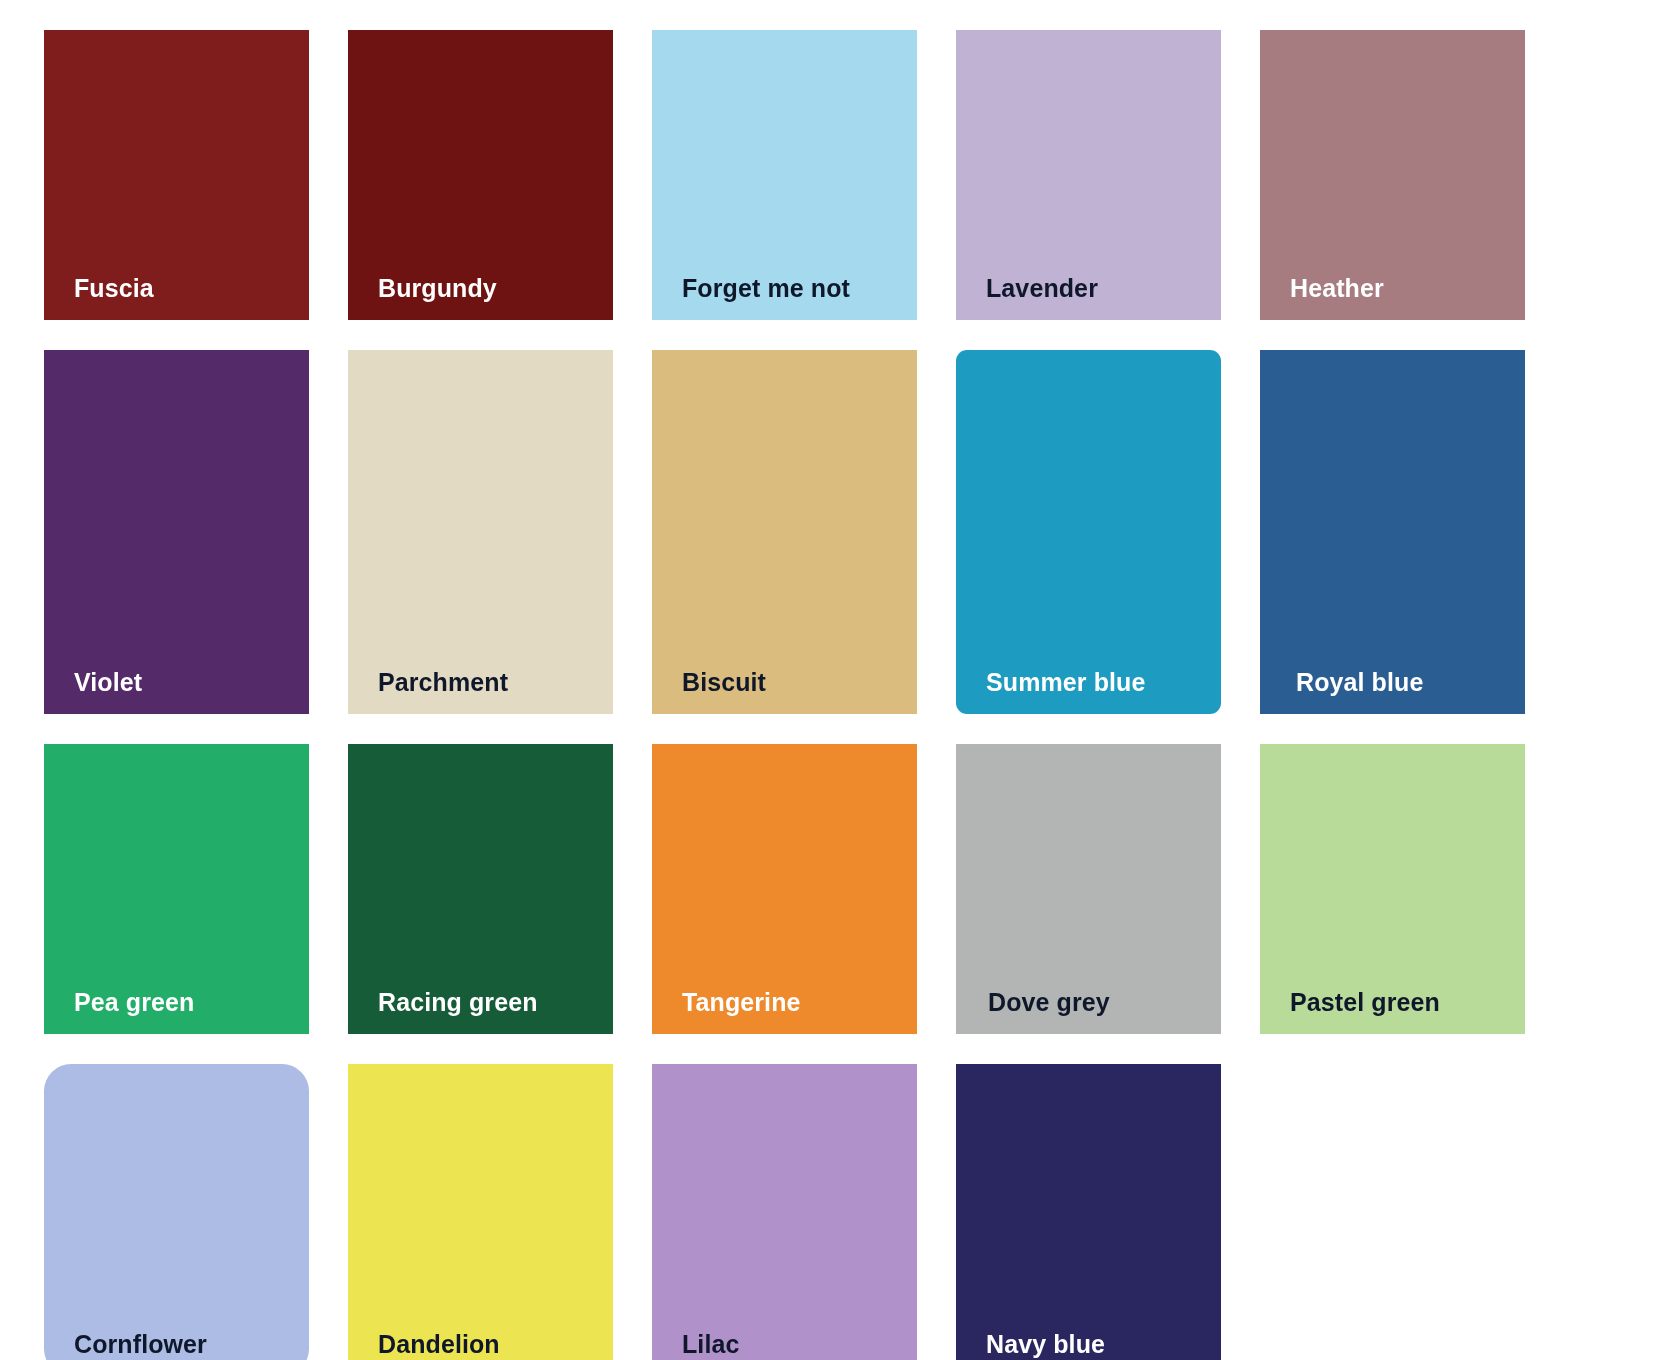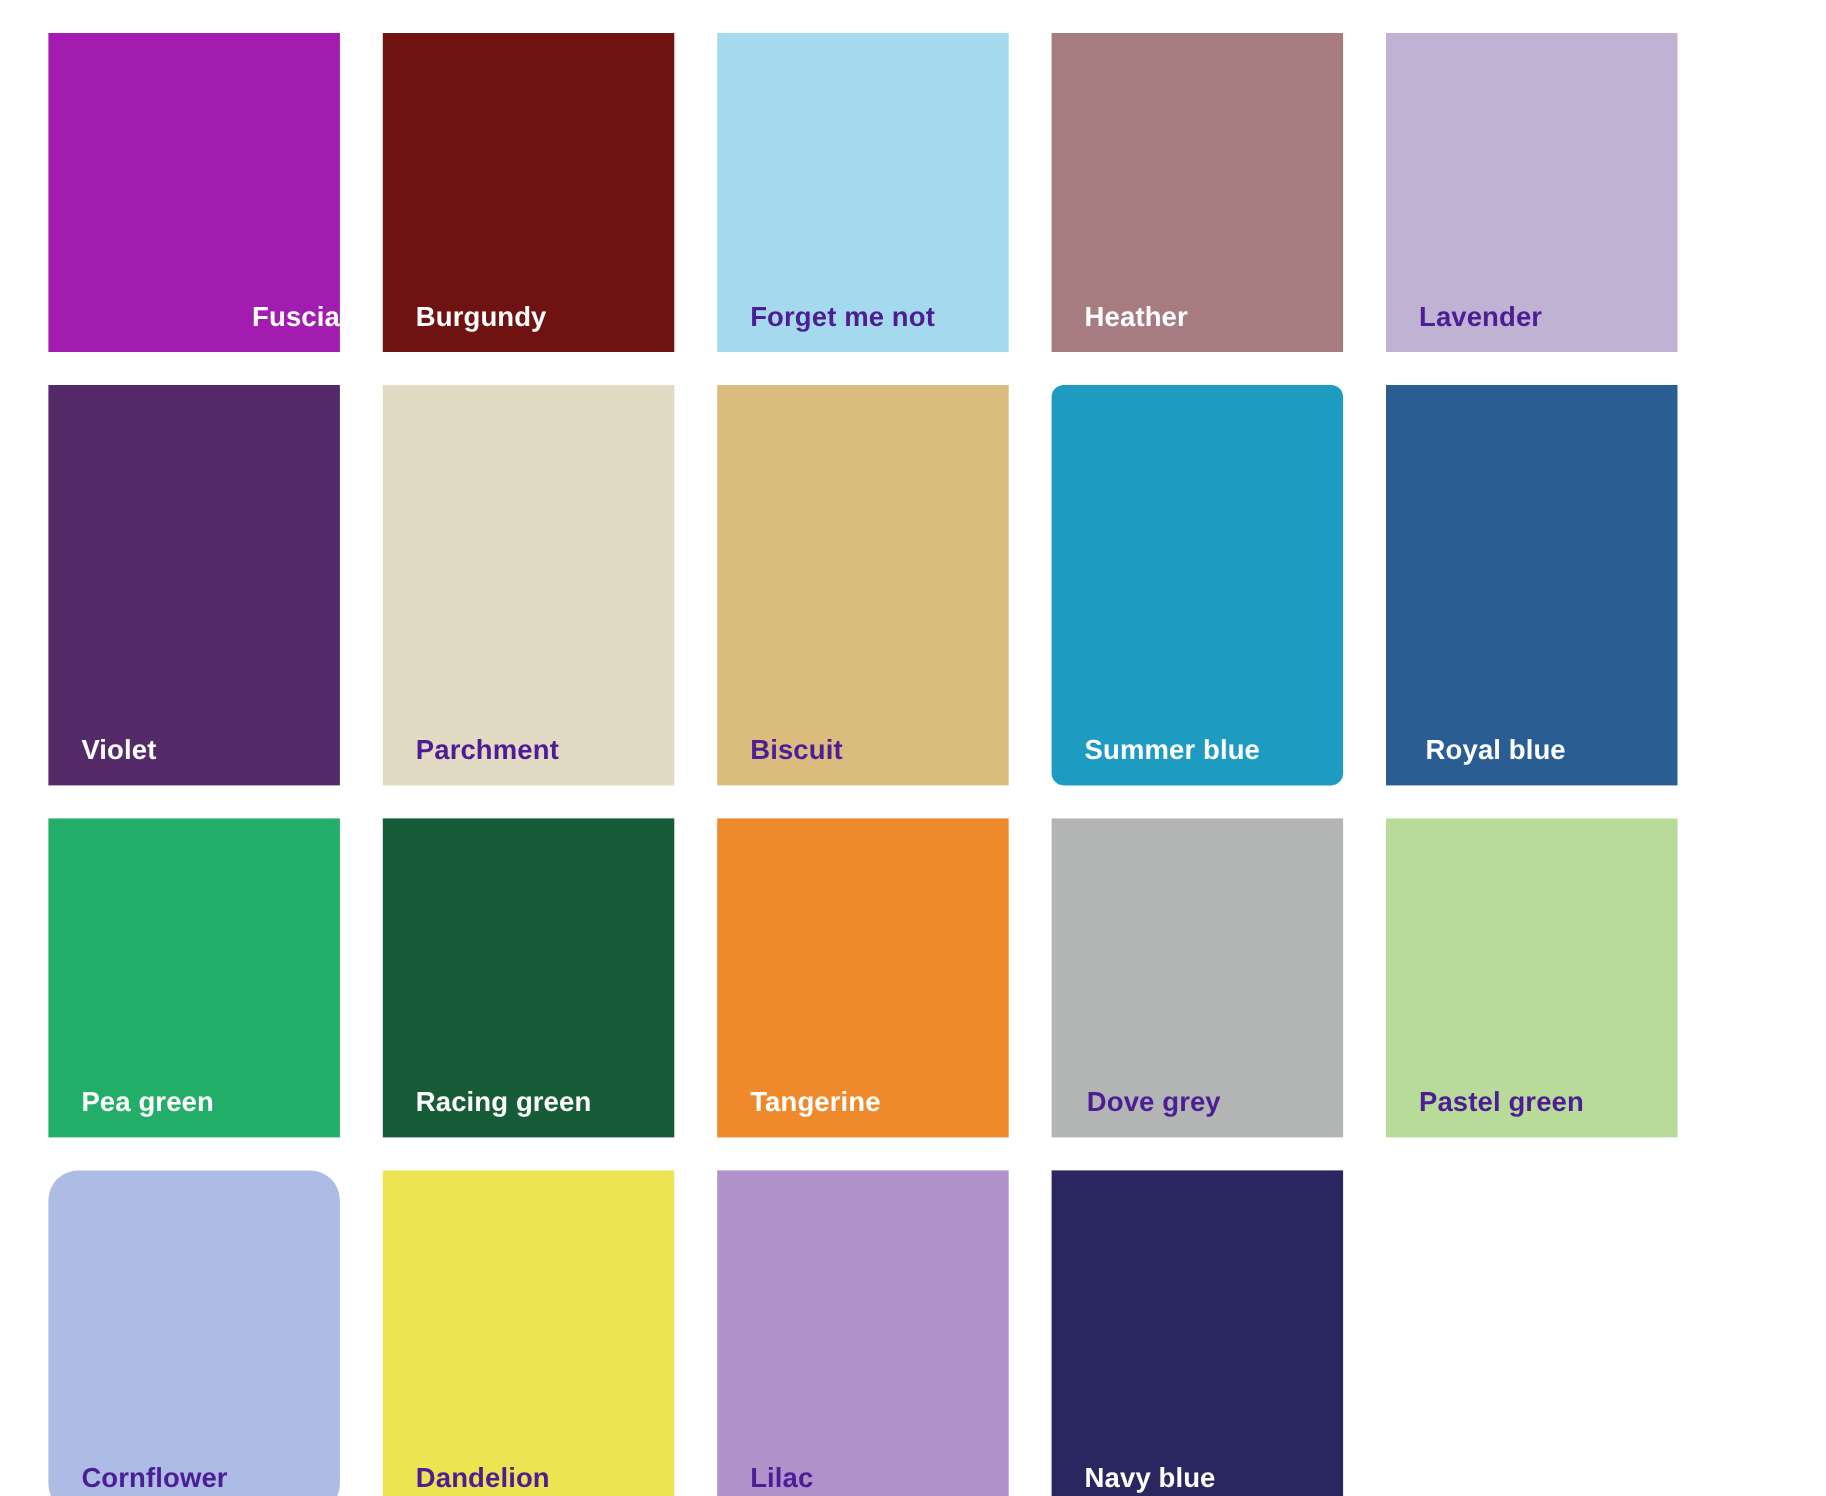--- a/index.html
+++ b/index.html
@@ -55,45 +55,45 @@
   .swatch-label {
     font-size: 25px;
     font-weight: bold;
     line-height: 1.1;
     letter-spacing: 0.1px;
     white-space: nowrap;
     user-select: none;
   }
 
   .swatch.light-text .swatch-label { color: #ffffff; }
-  .swatch.dark-text  .swatch-label { color: #4c1d95; }
+  .swatch.dark-text  .swatch-label { color: #0f172a; }
 
   .swatch.empty-cell {
     background: transparent;
   }
 </style>
 </head>
 <body>
 
 <div id="palette-root">
   <div class="swatch-grid" id="swatch-grid">
-      <div class="swatch row-1 light-text" style="background: #a21caf; text-align: right;">
+      <div class="swatch row-1 light-text" style="background: #7f1d1d;">
         <div class="swatch-label">Fuscia</div>
       </div>
       <div class="swatch row-1 light-text" style="background: rgb(110, 18, 18);">
         <div class="swatch-label">Burgundy</div>
       </div>
       <div class="swatch row-1 dark-text" style="background: rgb(165, 218, 238);">
         <div class="swatch-label">Forget me not</div>
       </div>
+      <div class="swatch row-1 dark-text" style="background: rgb(192, 178, 210);">
+        <div class="swatch-label">Lavender</div>
+      </div>
       <div class="swatch row-1 light-text" style="background: rgb(167, 124, 128);">
         <div class="swatch-label">Heather</div>
-      </div>
-      <div class="swatch row-1 dark-text" style="background: rgb(192, 178, 210);">
-        <div class="swatch-label">Lavender</div>
       </div>
       <div class="swatch row-2 light-text" style="background: rgb(84, 42, 104);">
         <div class="swatch-label">Violet</div>
       </div>
       <div class="swatch row-2 dark-text" style="background: rgb(227, 218, 196);">
         <div class="swatch-label">Parchment</div>
       </div>
       <div class="swatch row-2 dark-text" style="background: rgb(219, 188, 127);">
         <div class="swatch-label">Biscuit</div>
       </div>

